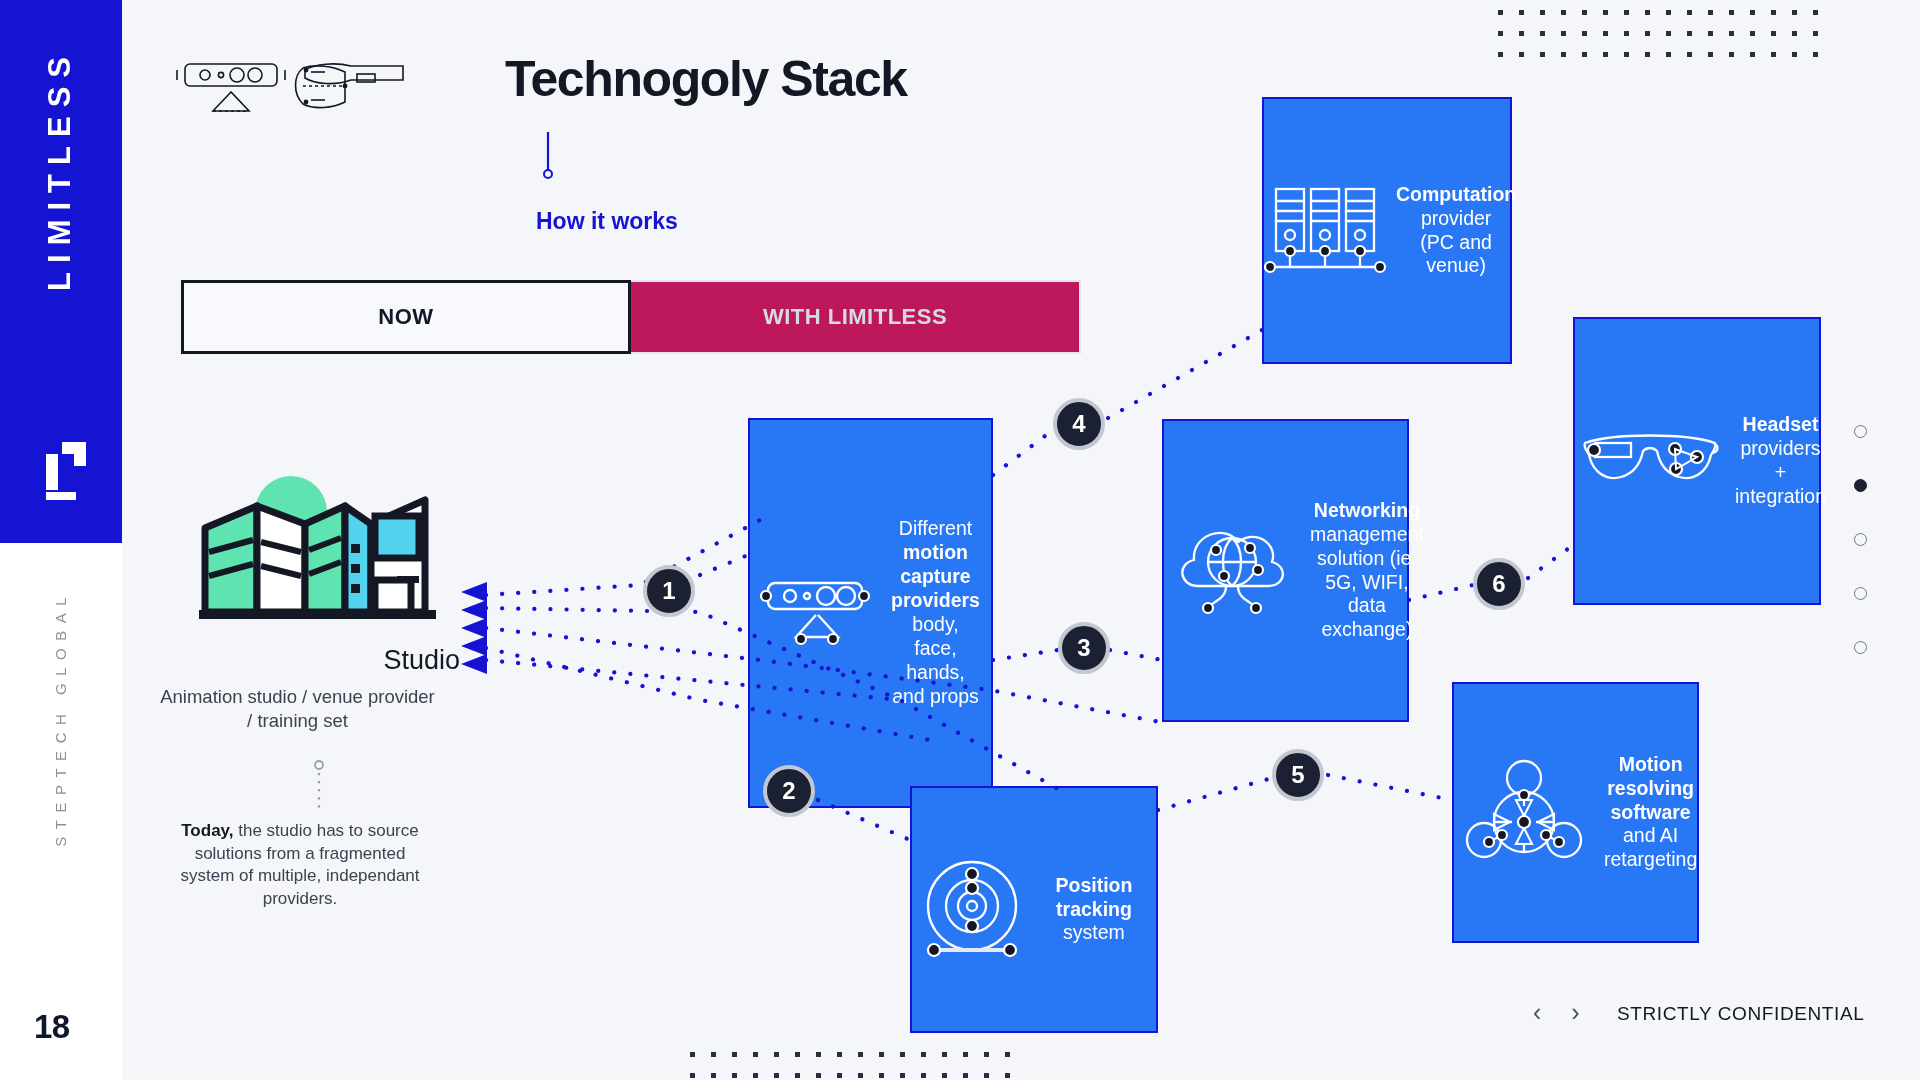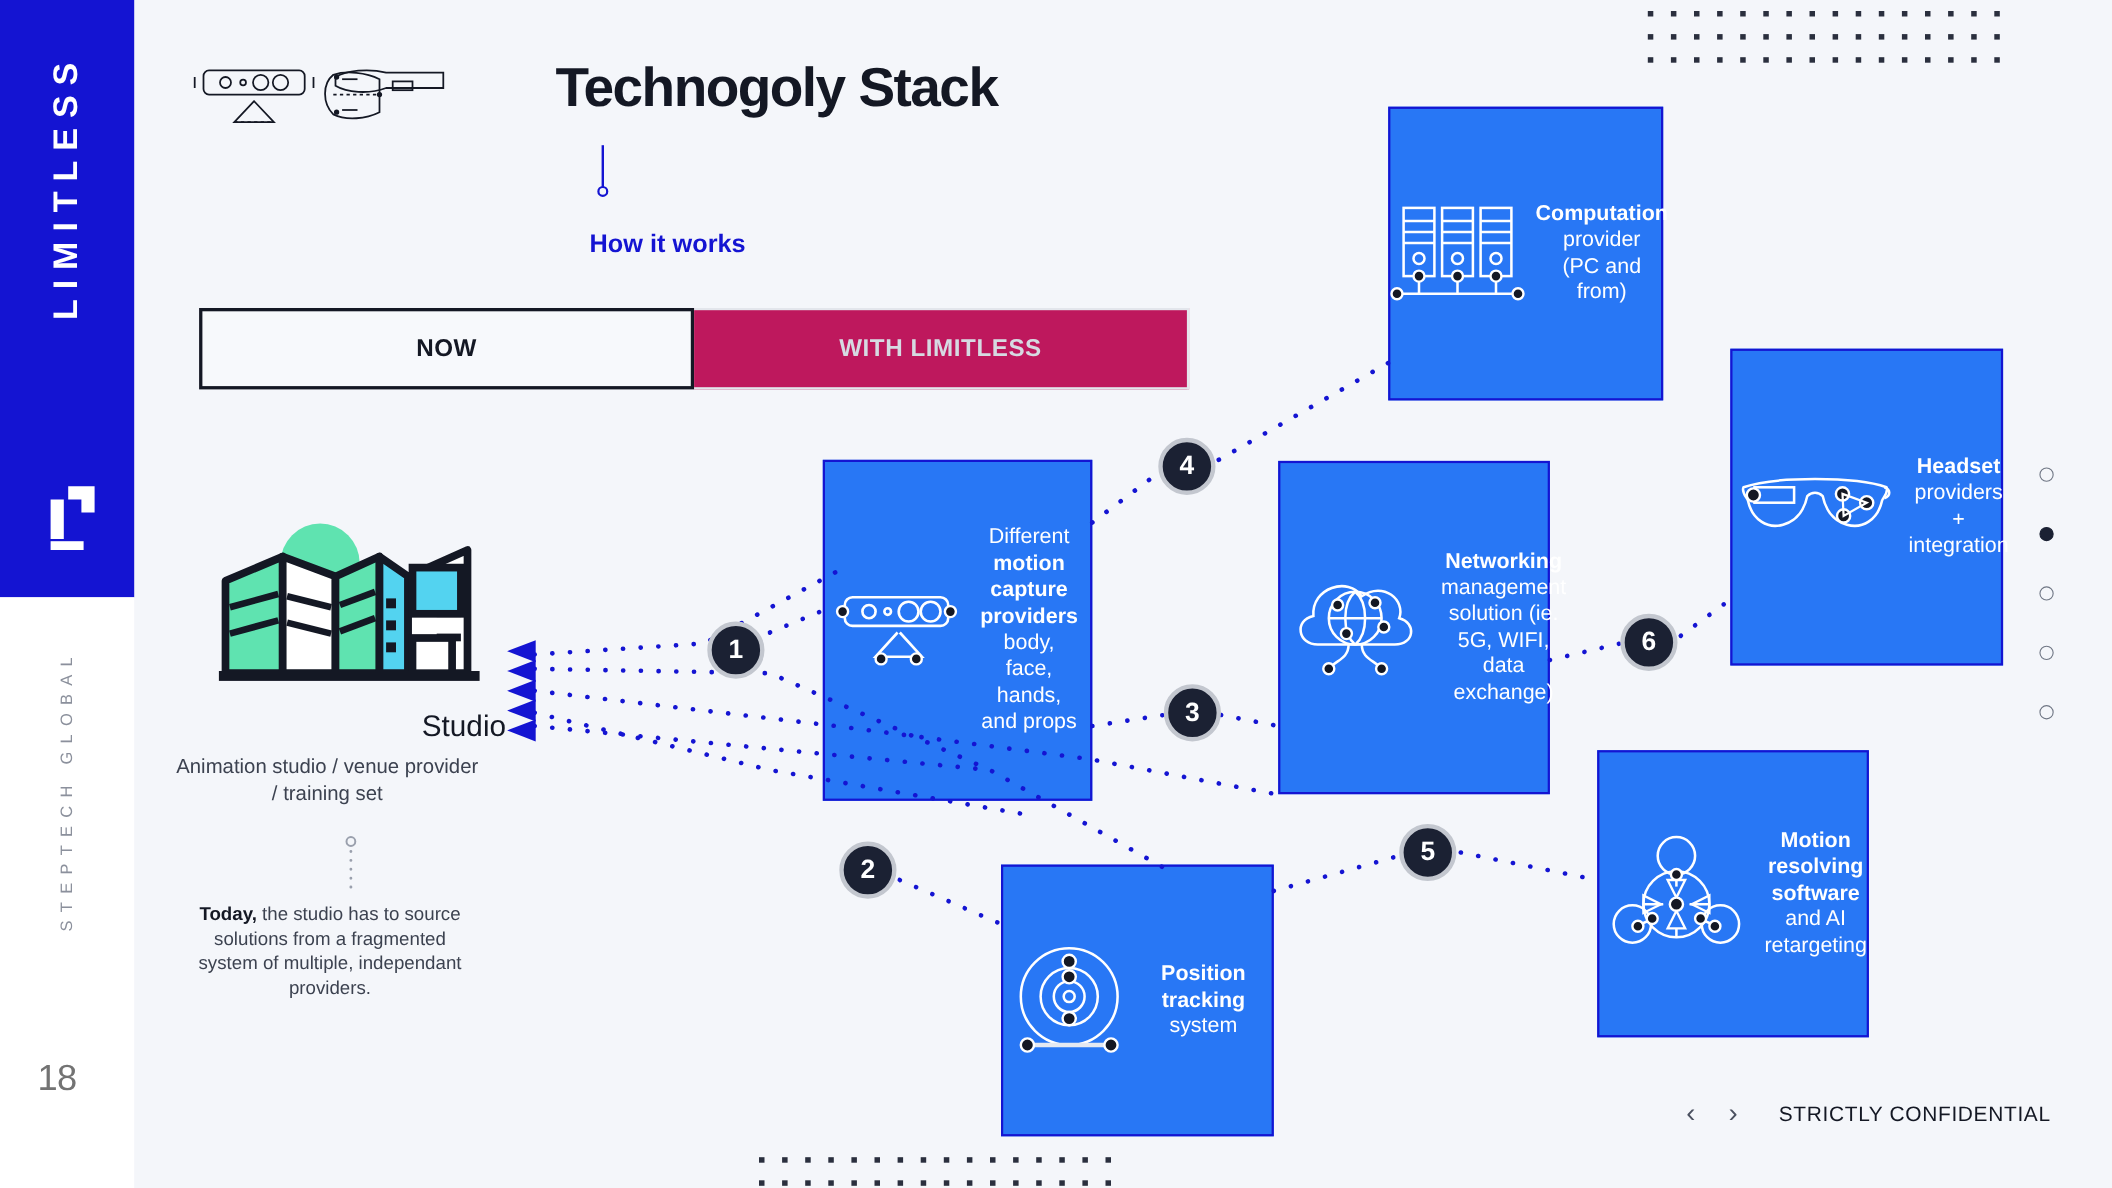--- a/index.html
+++ b/index.html
@@ -31,22 +31,22 @@
     color:#fff; font-weight:700; font-size:31px; letter-spacing:9px;
   }
   .brand-mark{
     position:absolute; left:42px; top:440px; width:48px; height:62px;
   }
   .steptech{
     left:52px; top:590px;
     color:#8b909c; font-size:15px; letter-spacing:7.5px; font-weight:400;
   }
   .page-num{
-    position:absolute; left:34px; top:961px;
-    font-size:33px; font-weight:400; color:#737373; letter-spacing:-0.5px;
+    position:absolute; left:34px; top:1008px;
+    font-size:33px; font-weight:700; color:#0f172a; letter-spacing:-0.5px;
   }
 
   
   .dev-icons{ position:absolute; left:175px; top:58px; }
   .slide-title{
     position:absolute; left:505px; top:50px;
     font-size:50px; font-weight:800; color:#141824; letter-spacing:-1.4px;
     white-space:nowrap;
   }
   .howitworks-connector{ position:absolute; left:540px; top:132px; }
@@ -91,21 +91,21 @@
     position:absolute;
     background:#2877f5;
     border:2.5px solid #1414d2;
     display:flex; flex-direction:row; align-items:center;
     color:#fff; text-align:center;
   }
   .card .ico{ display:flex; align-items:center; justify-content:center; }
   .card .txt{ font-size:19.5px; line-height:1.23; padding:0 10px; }
   .card .txt b{ font-weight:800; }
 
-  #card-mocap     { left:748px;  top:418px; width:245px; height:310px; }
+  #card-mocap     { left:748px;  top:418px; width:245px; height:390px; }
   #card-compute   { left:1262px; top:97px;  width:250px; height:267px; }
   #card-network   { left:1162px; top:419px; width:247px; height:303px; }
   #card-headset   { left:1573px; top:317px; width:248px; height:288px; }
   #card-motion    { left:1452px; top:682px; width:247px; height:261px; }
   #card-position  { left:910px;  top:786px; width:248px; height:247px; }
 
   
   .step{
     position:absolute; width:52px; height:52px; border-radius:50%;
     background:#1b2133; border:4px solid #c3c7cf;
@@ -344,21 +344,21 @@
             <circle cx="61" cy="68" r="5"></circle>
             <circle cx="96" cy="68" r="5"></circle>
           <circle cx="6" cy="84" r="5"></circle>
             <circle cx="116" cy="84" r="5"></circle>
         </g>
       </svg>
     </div>
     <div class="txt">
       <b>Computation</b><br>
       <span>provider</span><br>
-      <span>(PC and from)</span>
+      <span>(PC and venue)</span>
     </div>
   </div>
 
   <div class="card" id="card-network">
     <div class="ico" style="height:128px">
       <svg width="136" height="106" viewBox="0 0 136 106">
         <g fill="none" stroke="#ffffff" stroke-width="2.3">
           <path d="M34 68 C16 68 12 46 30 42 C28 16 62 6 74 24 C94 10 114 28 108 44 C124 48 122 68 104 68 Z"></path>
           <circle cx="68" cy="44" r="24"></circle>
           <path d="M68 20 C56 30 56 58 68 68 M68 20 C80 30 80 58 68 68 M44 44 H92"></path>

